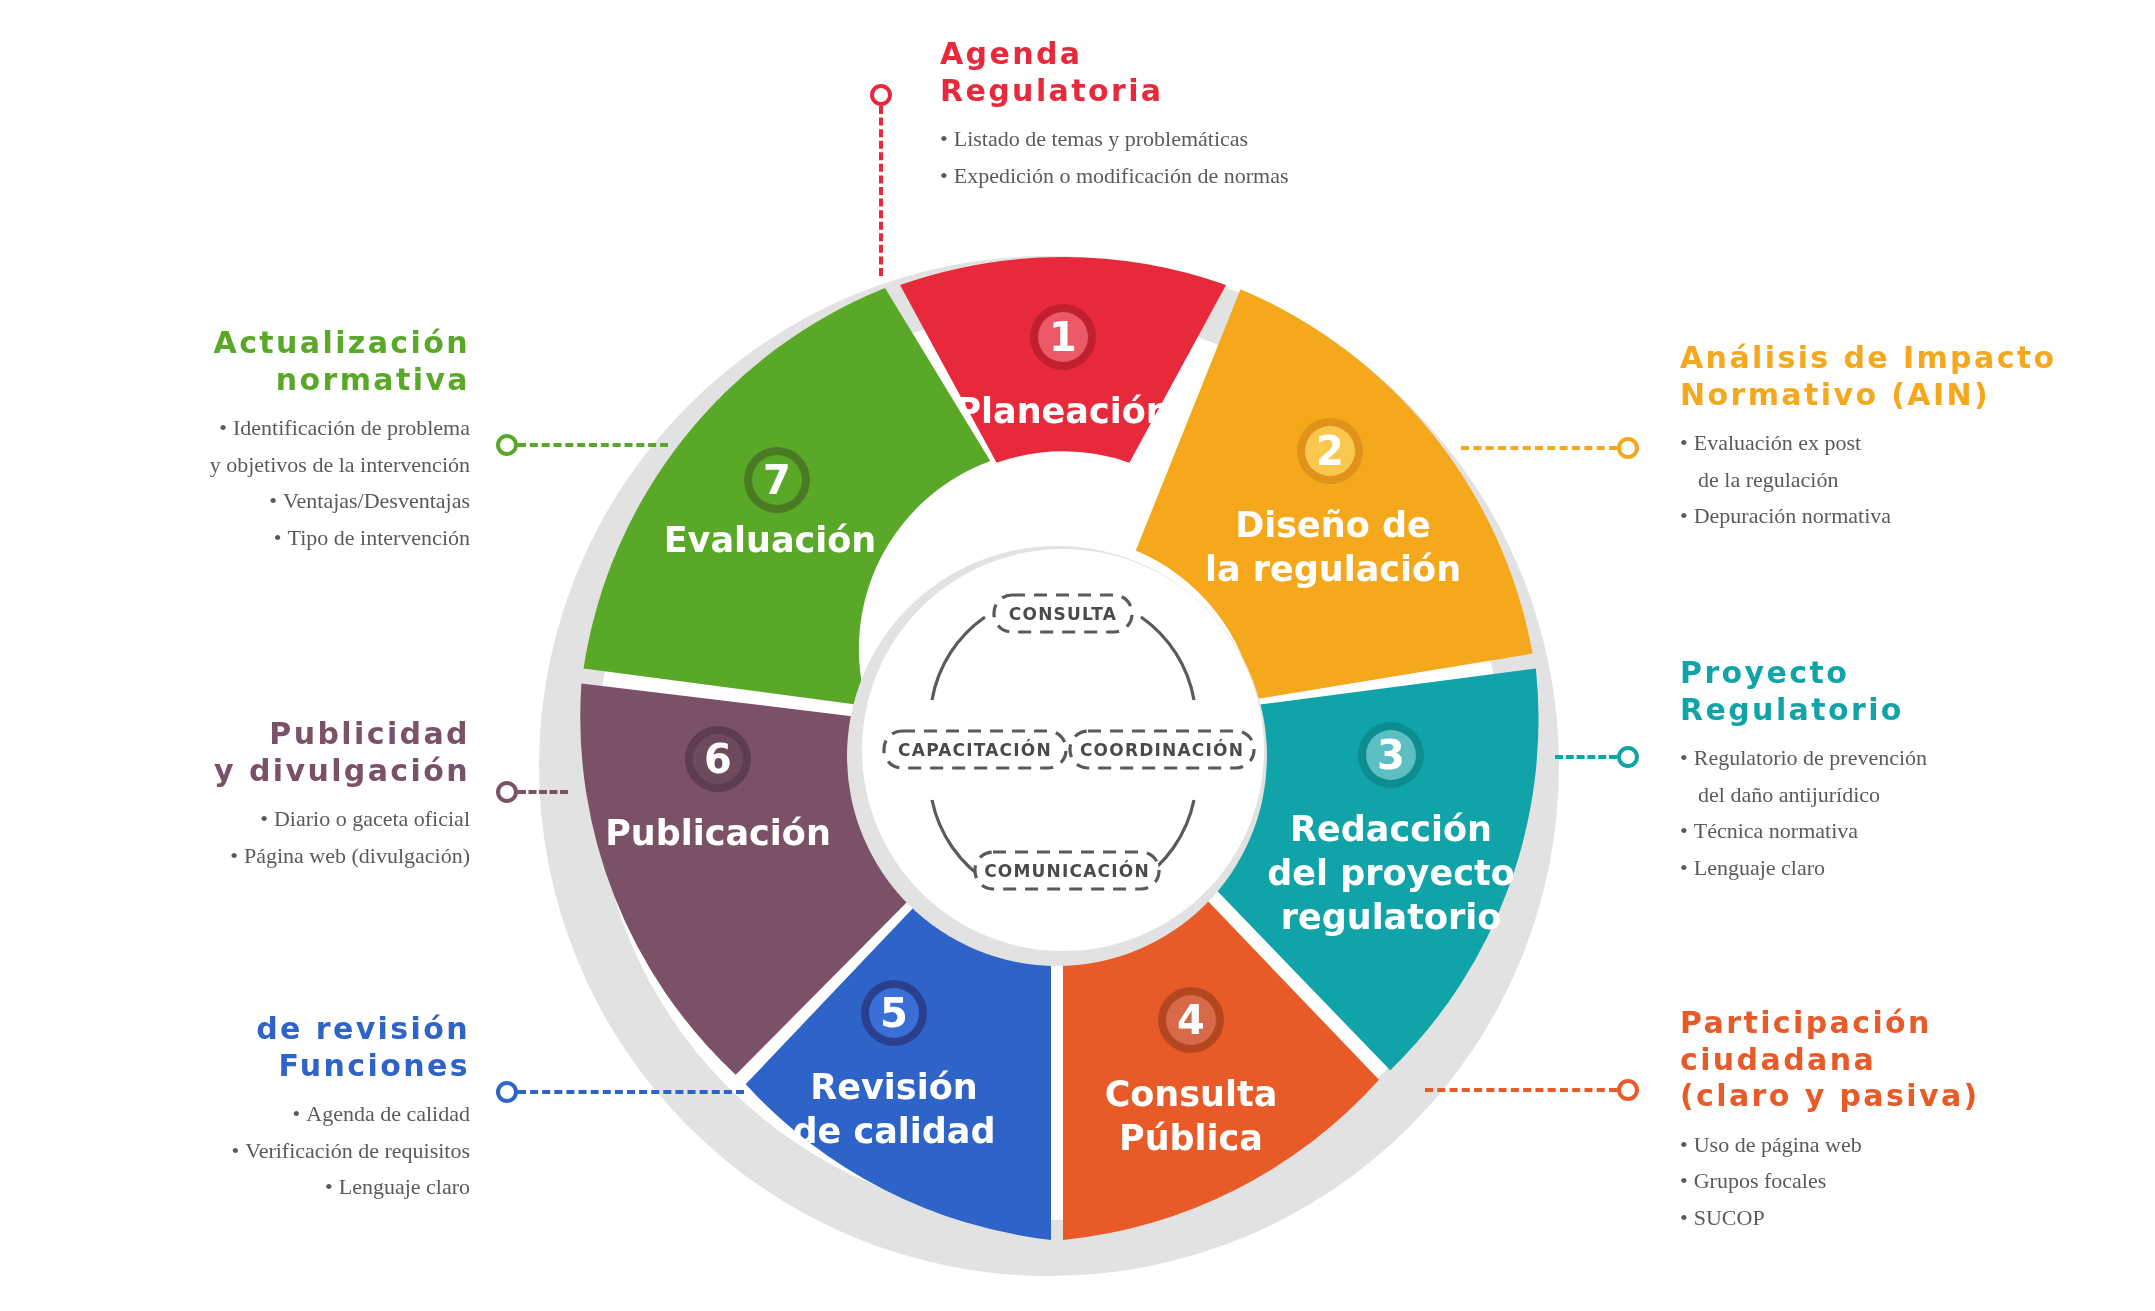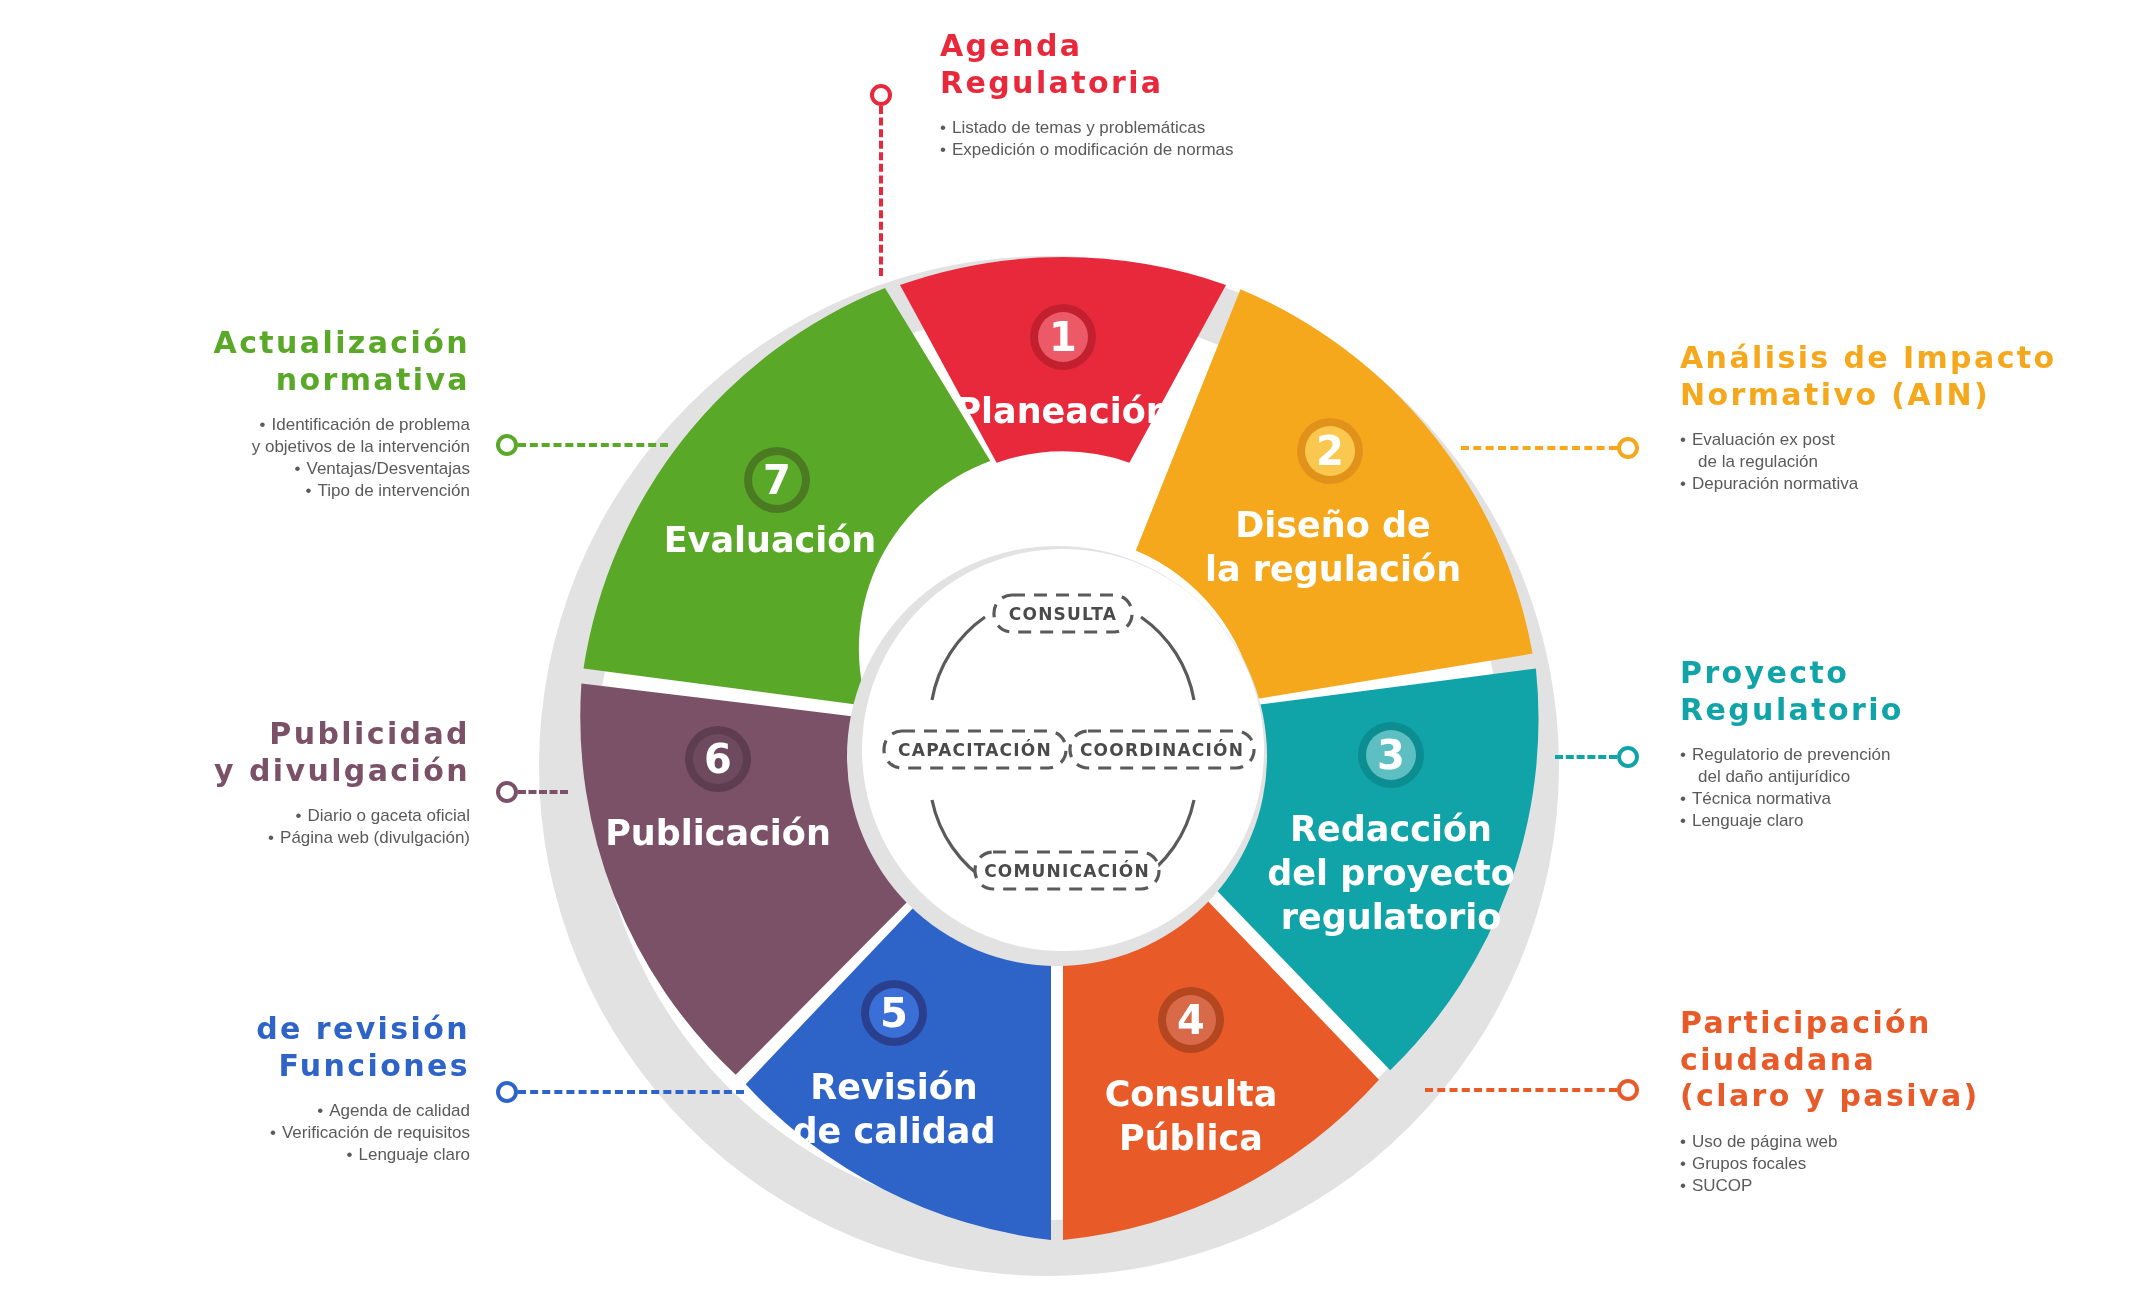--- a/index.html
+++ b/index.html
@@ -13,22 +13,22 @@
   .seg-num{fill:#ffffff;font-weight:bold;font-size:40px;
            font-family:"DejaVu Sans","Liberation Sans",sans-serif;text-anchor:middle;}
   .hub-chip-text{fill:#4a4a4a;font-weight:bold;font-size:17px;letter-spacing:1.2px;
                  font-family:"DejaVu Sans","Liberation Sans",sans-serif;text-anchor:middle;}
 
   .callout{position:absolute;}
   .callout .title{font-weight:bold;font-size:30px;line-height:1.22;
                   letter-spacing:2.4px;margin:0 0 16px 0;
                   font-family:"DejaVu Sans","Liberation Sans",sans-serif;}
   .callout ul{list-style:none;margin:0;padding:0;}
-  .callout li{color:#5a5a5a;font-size:17px;line-height:1.30;font-weight:normal;
-              font-family:Liberation Sans, sans-serif;white-space:nowrap;}
+  .callout li{color:#5a5a5a;font-size:22px;line-height:1.30;font-weight:normal;
+              font-family:Liberation Serif, serif;white-space:nowrap;margin-top:8px;}
   .callout li.cont{margin-left:0;}
   .r-align{text-align:right;}
   .l-align{text-align:left;}
 
   .bullet:before{content:"\2022";margin-right:6px;}
 
   .conn{position:absolute;display:flex;align-items:center;}
   .conn .ring{width:22px;height:22px;border-radius:50%;border:4px solid currentColor;
               box-sizing:border-box;flex:0 0 auto;}
   .conn .dash{height:0;border-top:4px dashed currentColor;flex:1 1 auto;}
@@ -177,21 +177,21 @@
   <div class="conn" style="left:1555px;top:746px;width:84px;color:#10a4a8;">
     <div class="dash"></div>
     <div class="ring"></div>
   </div>
 
   <div class="conn" style="left:1425px;top:1079px;width:214px;color:#e85a27;">
     <div class="dash"></div>
     <div class="ring"></div>
   </div>
 
-  <div class="callout l-align" style="left:940px;top:28px;width:620px;">
+  <div class="callout l-align" style="left:940px;top:36px;width:620px;">
     <div class="title" style="color:#e8293b;">
       <div>Agenda</div>
       <div>Regulatoria</div>
     </div>
     <ul>
       <li class="bullet">Listado de temas y problemáticas</li>
       <li class="bullet">Expedición o modificación de normas</li>
     </ul>
   </div>
 

